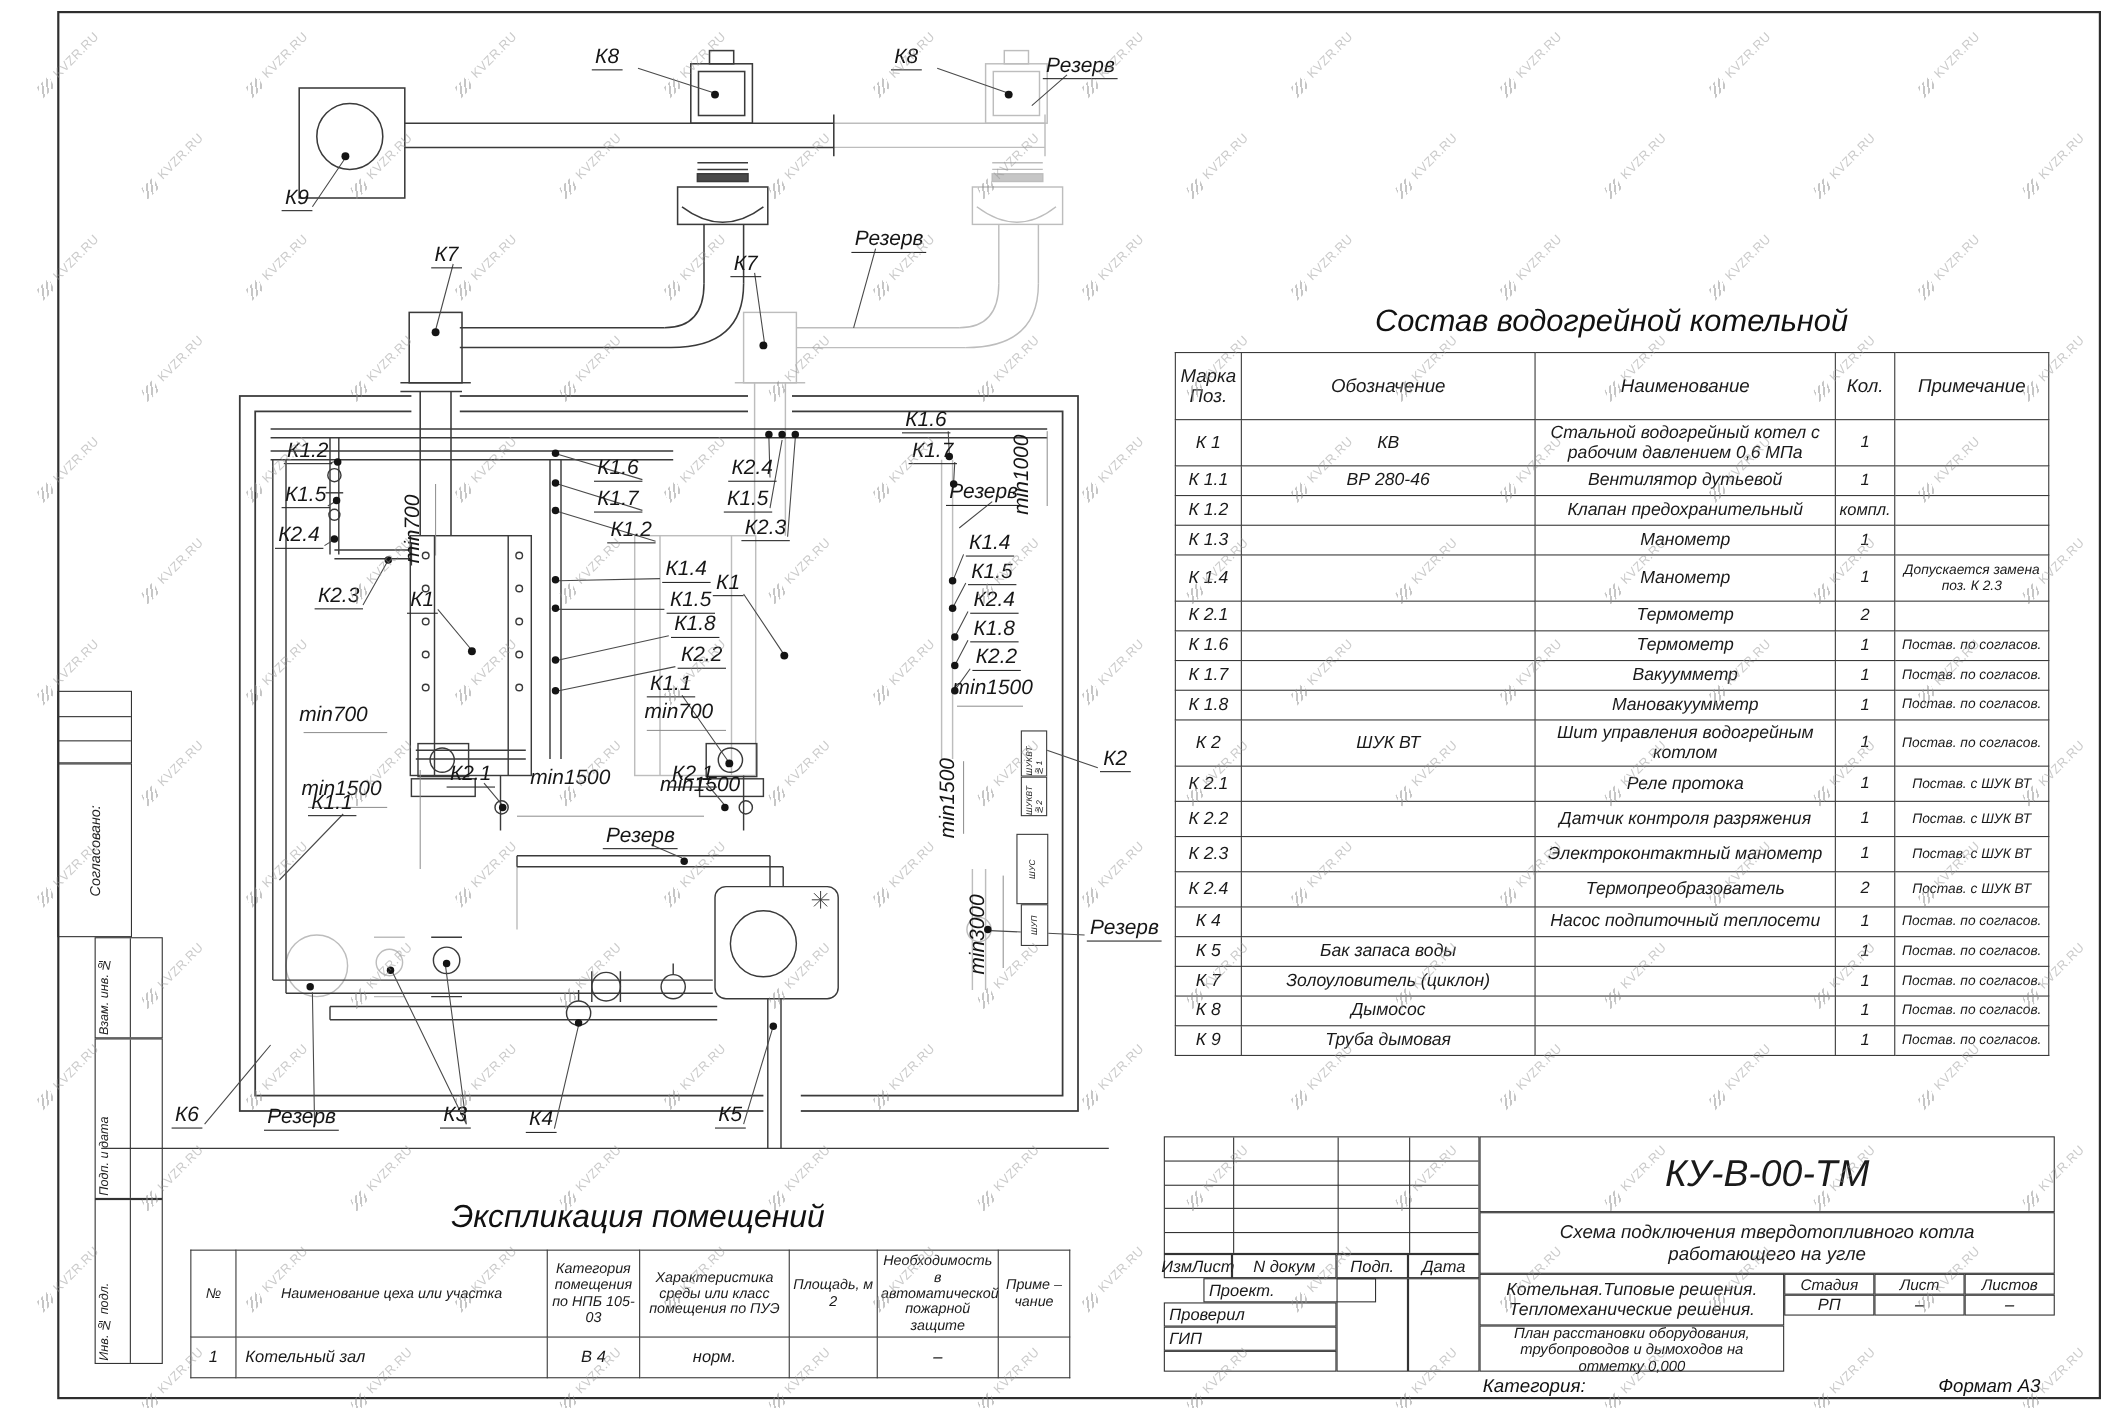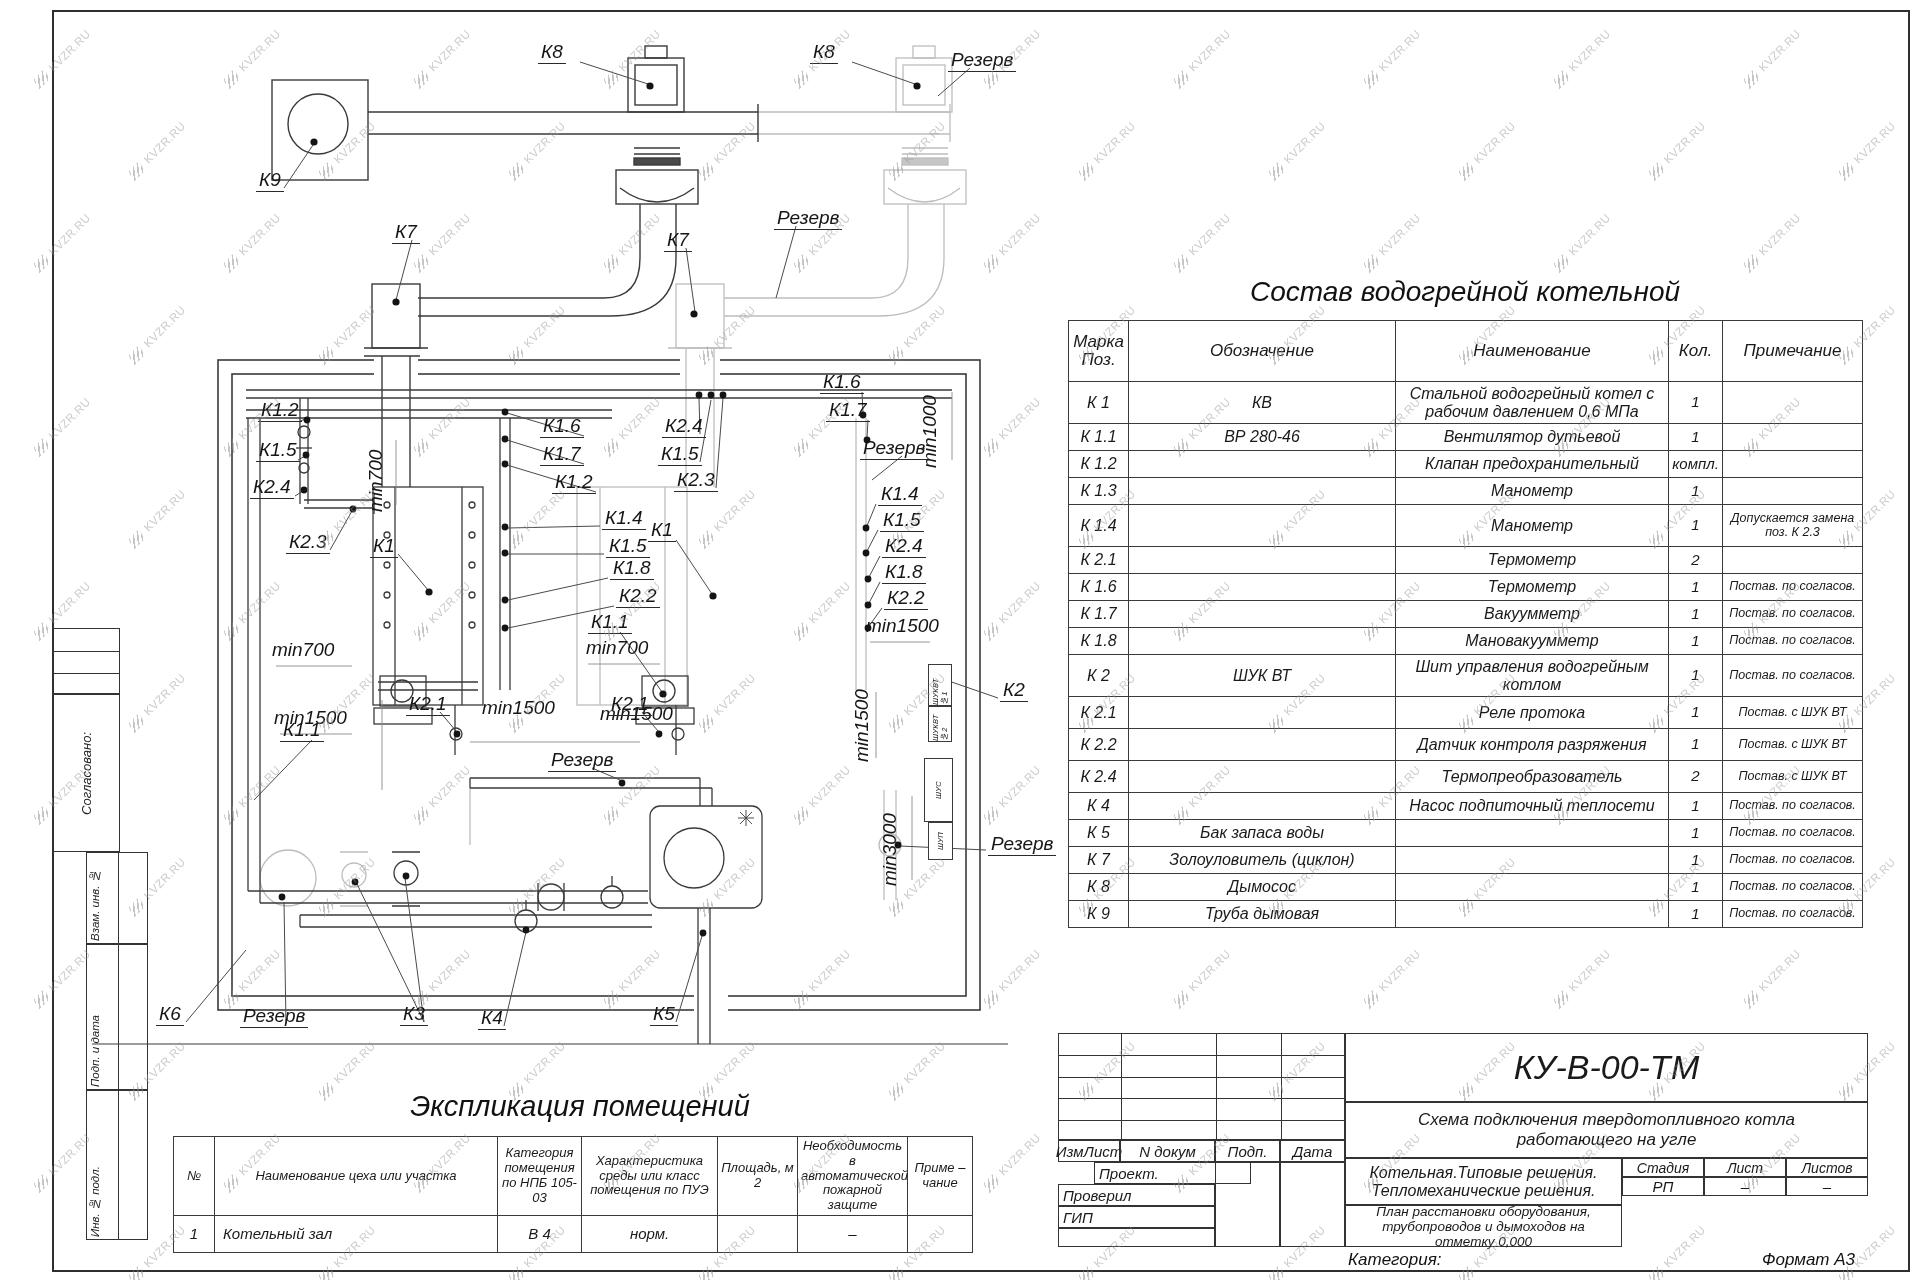--- a/index.html
+++ b/index.html
@@ -342,20 +342,27 @@
         <td>К 2.1</td>
         <td></td>
         <td>Реле протока</td>
         <td class="qty">1</td>
         <td class="note">Постав. с ШУК ВТ</td>
       </tr>
       <tr style="height: 32px;">
         <td>К 2.2</td>
         <td></td>
         <td>Датчик контроля разряжения</td>
+        <td class="qty">1</td>
+        <td class="note">Постав. с ШУК ВТ</td>
+      </tr>
+      <tr style="height: 32px;">
+        <td>К 2.3</td>
+        <td></td>
+        <td>Электроконтактный манометр</td>
         <td class="qty">1</td>
         <td class="note">Постав. с ШУК ВТ</td>
       </tr>
       <tr style="height: 32px;">
         <td>К 2.4</td>
         <td></td>
         <td>Термопреобразователь</td>
         <td class="qty">2</td>
         <td class="note">Постав. с ШУК ВТ</td>
       </tr>

